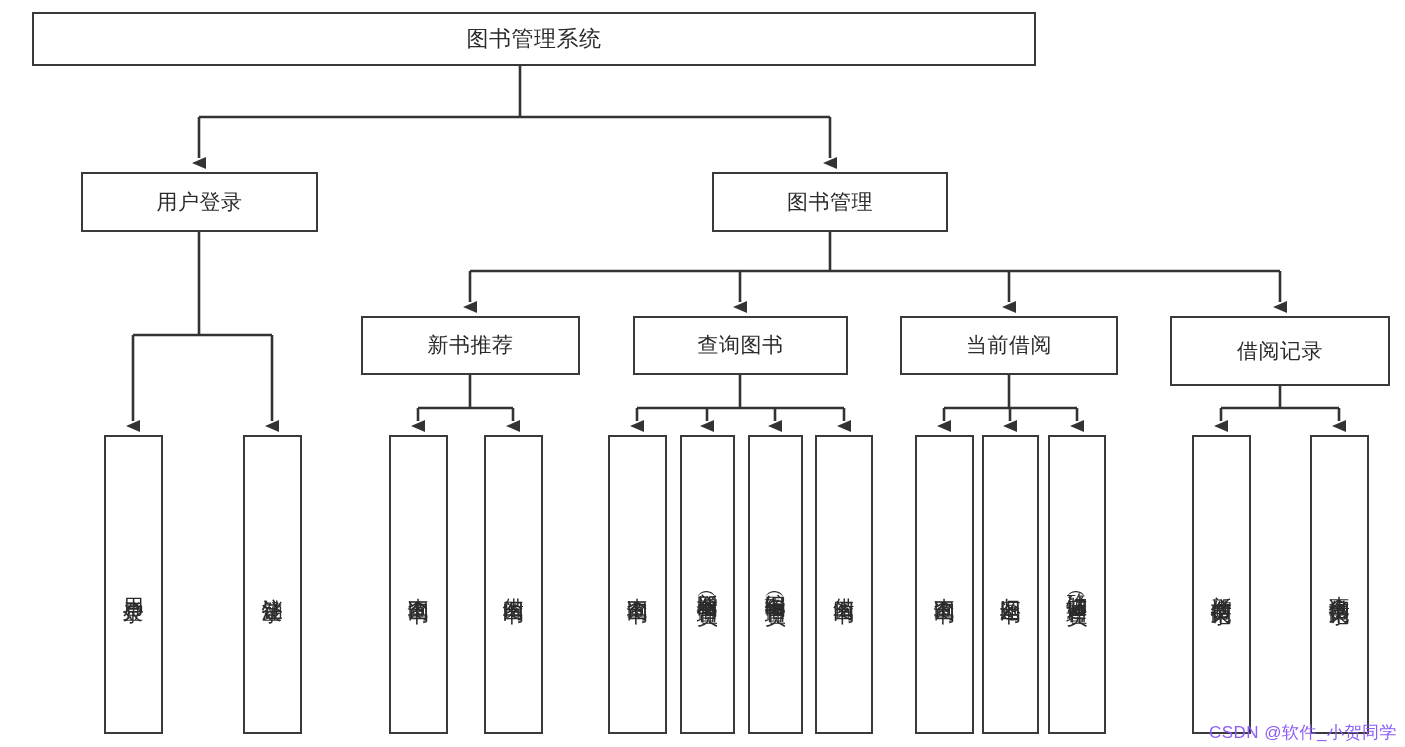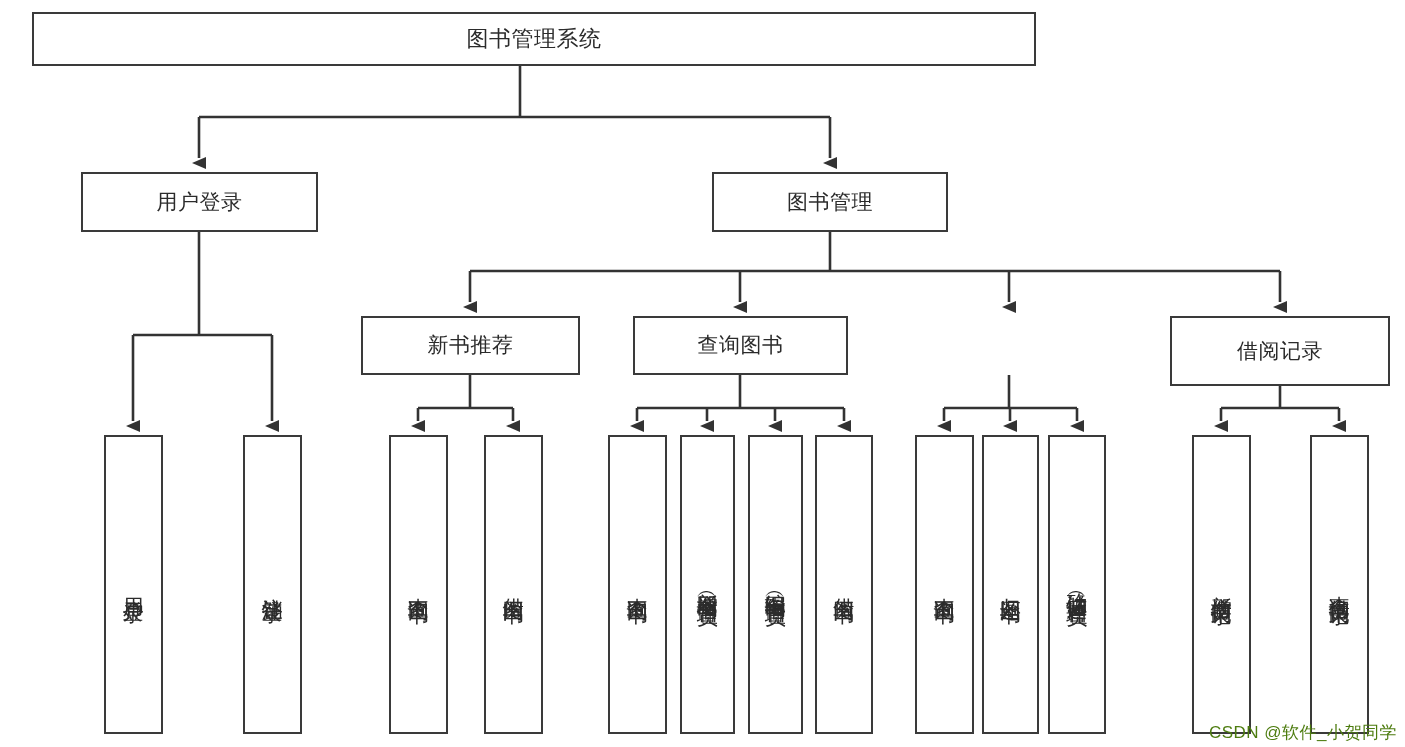--- a/index.html
+++ b/index.html
@@ -56,21 +56,21 @@
     text-align: center;
   }
   .node.root .label {
     font-size: 22px;
   }
   .watermark {
     position: absolute;
     right: 8px;
     bottom: 3px;
     font-size: 17px;
-    color: #4d7c0f;
+    color: #8b5cf6;
     letter-spacing: 0.5px;
     white-space: nowrap;
     user-select: none;
   }
 </style>
 </head>
 <body>
 
 <div id="canvas">
 
@@ -127,20 +127,23 @@
   <div class="node lvl3" style="left: 361px; top: 316px; width: 219px; height: 59px;">
     <span class="label">新书推荐</span>
   </div>
 
   <div class="node lvl2" style="left: 712px; top: 172px; width: 236px; height: 60px;">
     <span class="label">图书管理</span>
   </div>
   <div class="node lvl3" style="left: 633px; top: 316px; width: 215px; height: 59px;">
     <span class="label">查询图书</span>
   </div>
+  <div class="node lvl3" style="left: 900px; top: 316px; width: 218px; height: 59px;">
+    <span class="label">当前借阅</span>
+  </div>
   <div class="node lvl3" style="left: 1170px; top: 316px; width: 220px; height: 70px;">
     <span class="label">借阅记录</span>
   </div>
 
   <div class="node leaf" style="left: 104px; top: 435px; width: 59px; height: 299px;">
     <span class="label">用户登录</span>
   </div>
   <div class="node leaf" style="left: 243px; top: 435px; width: 59px; height: 299px;">
     <span class="label">注销登录</span>
   </div>

